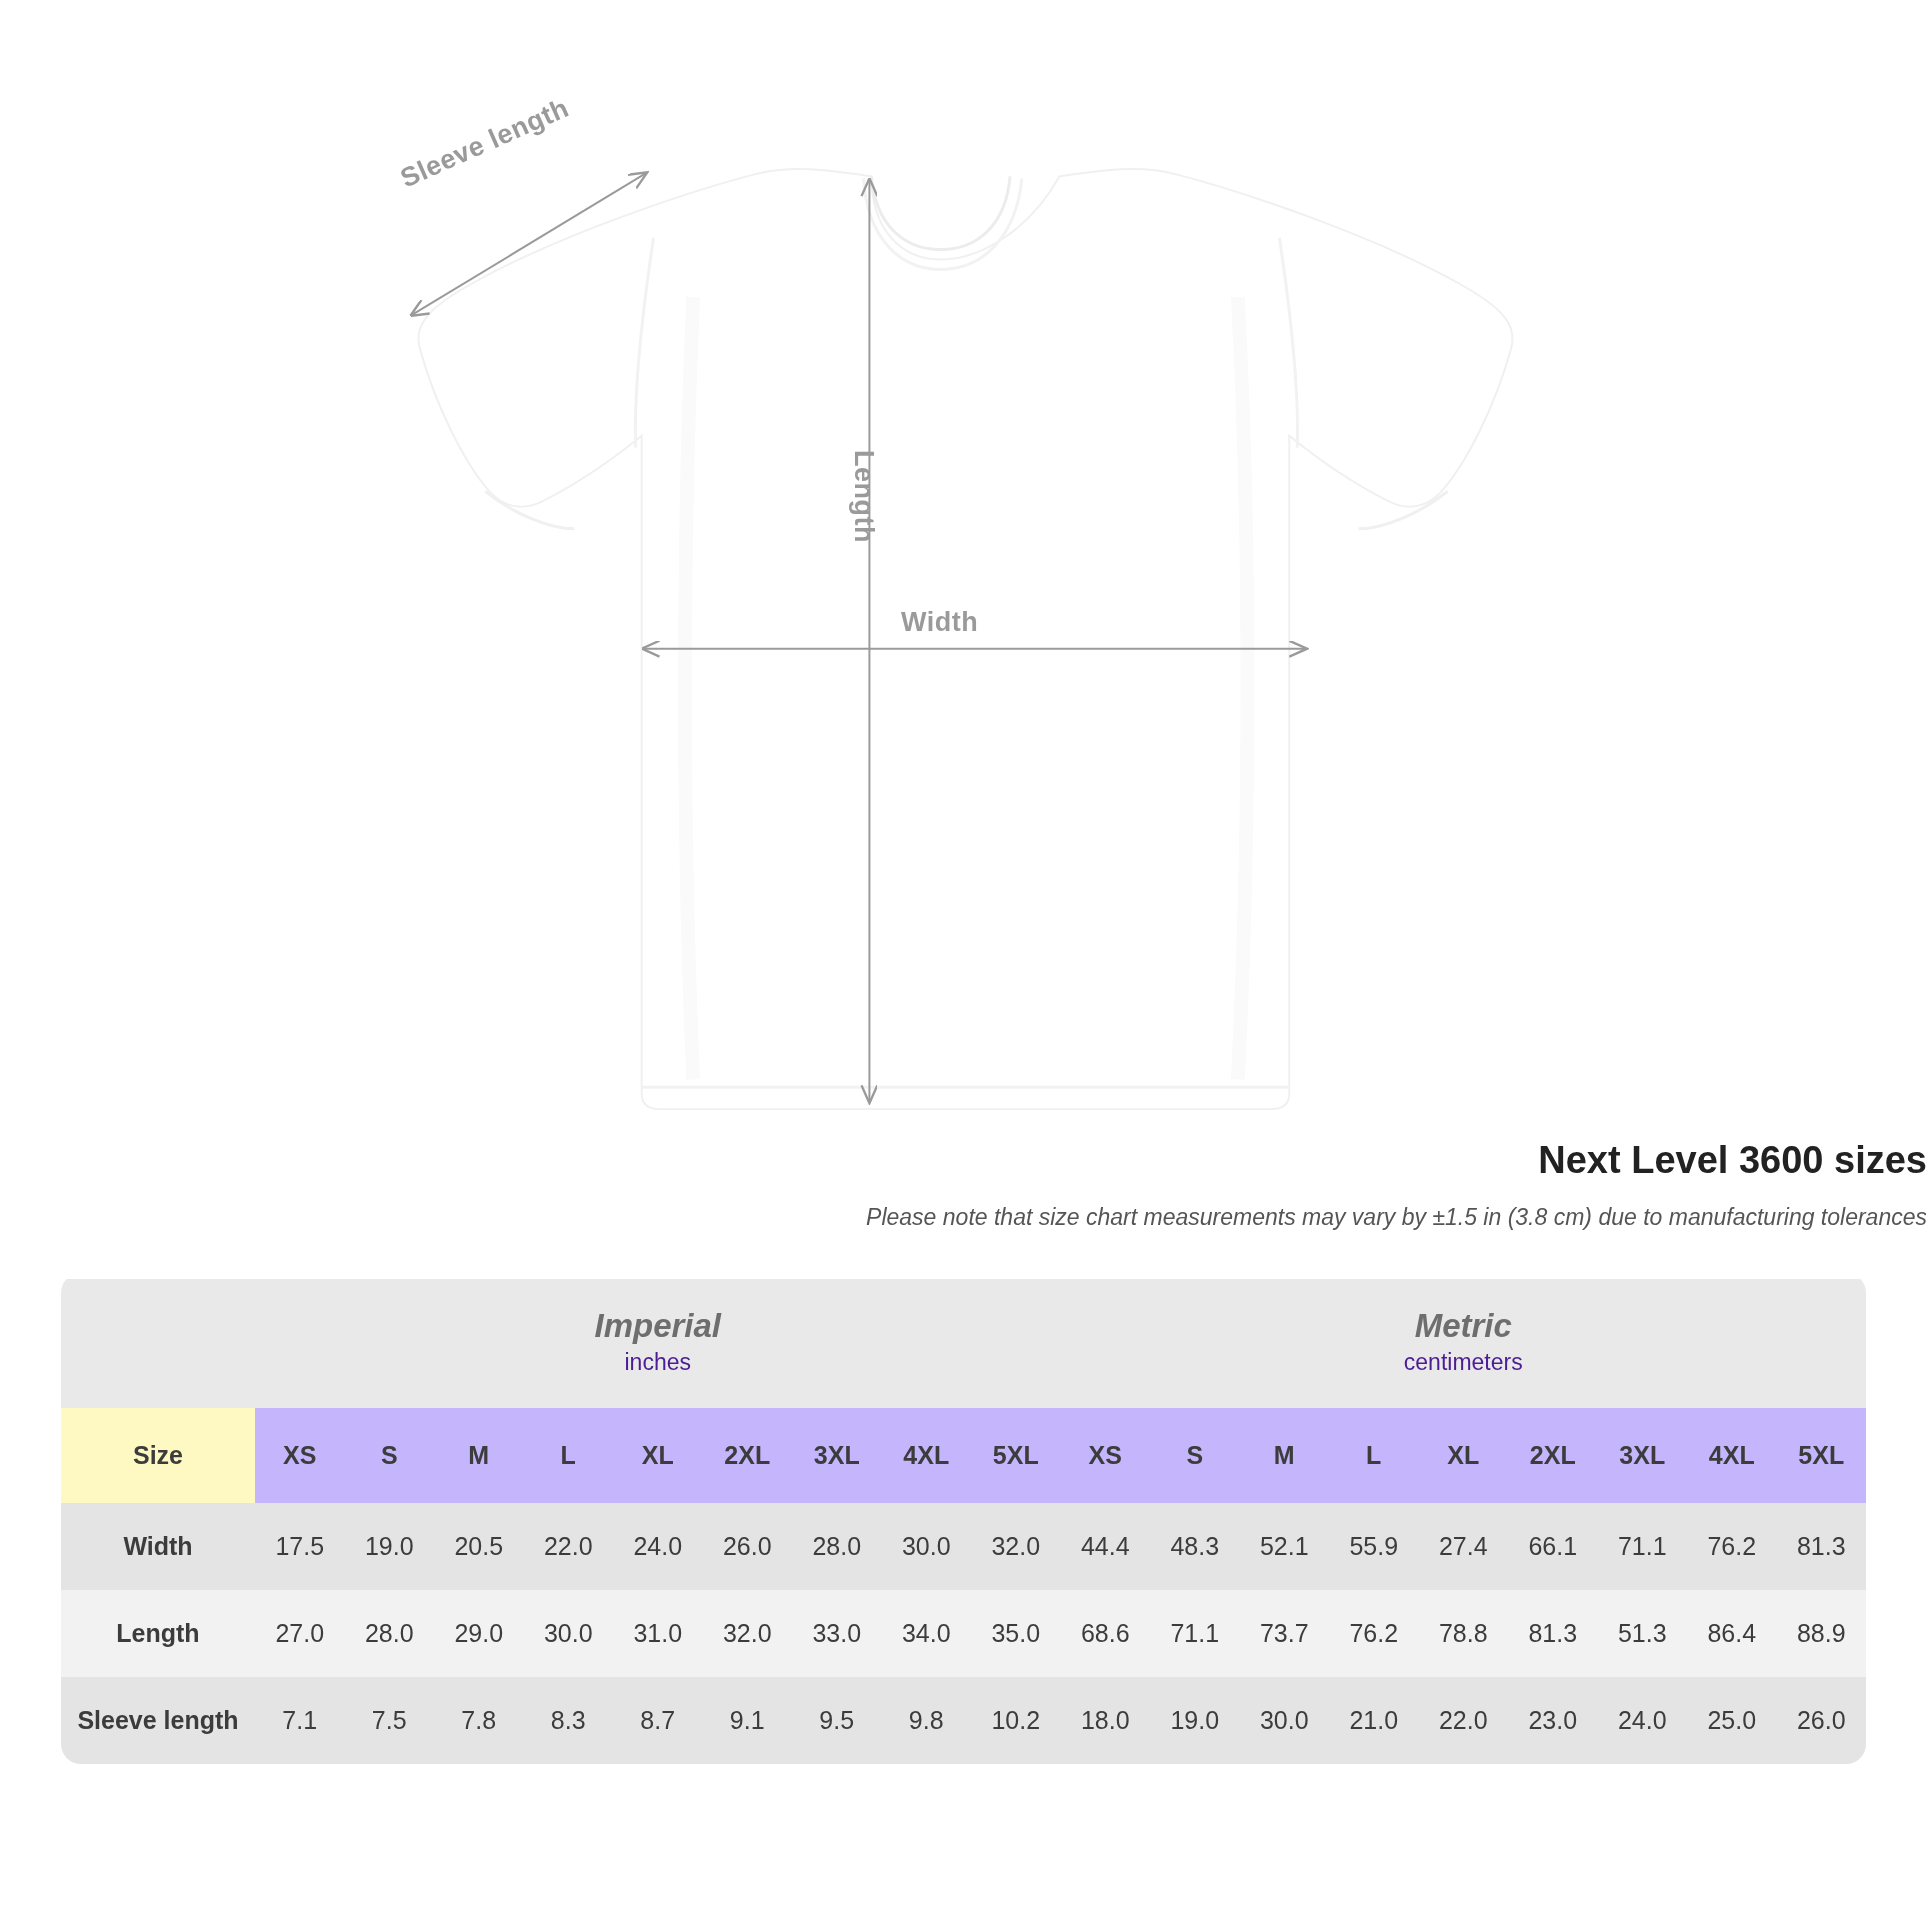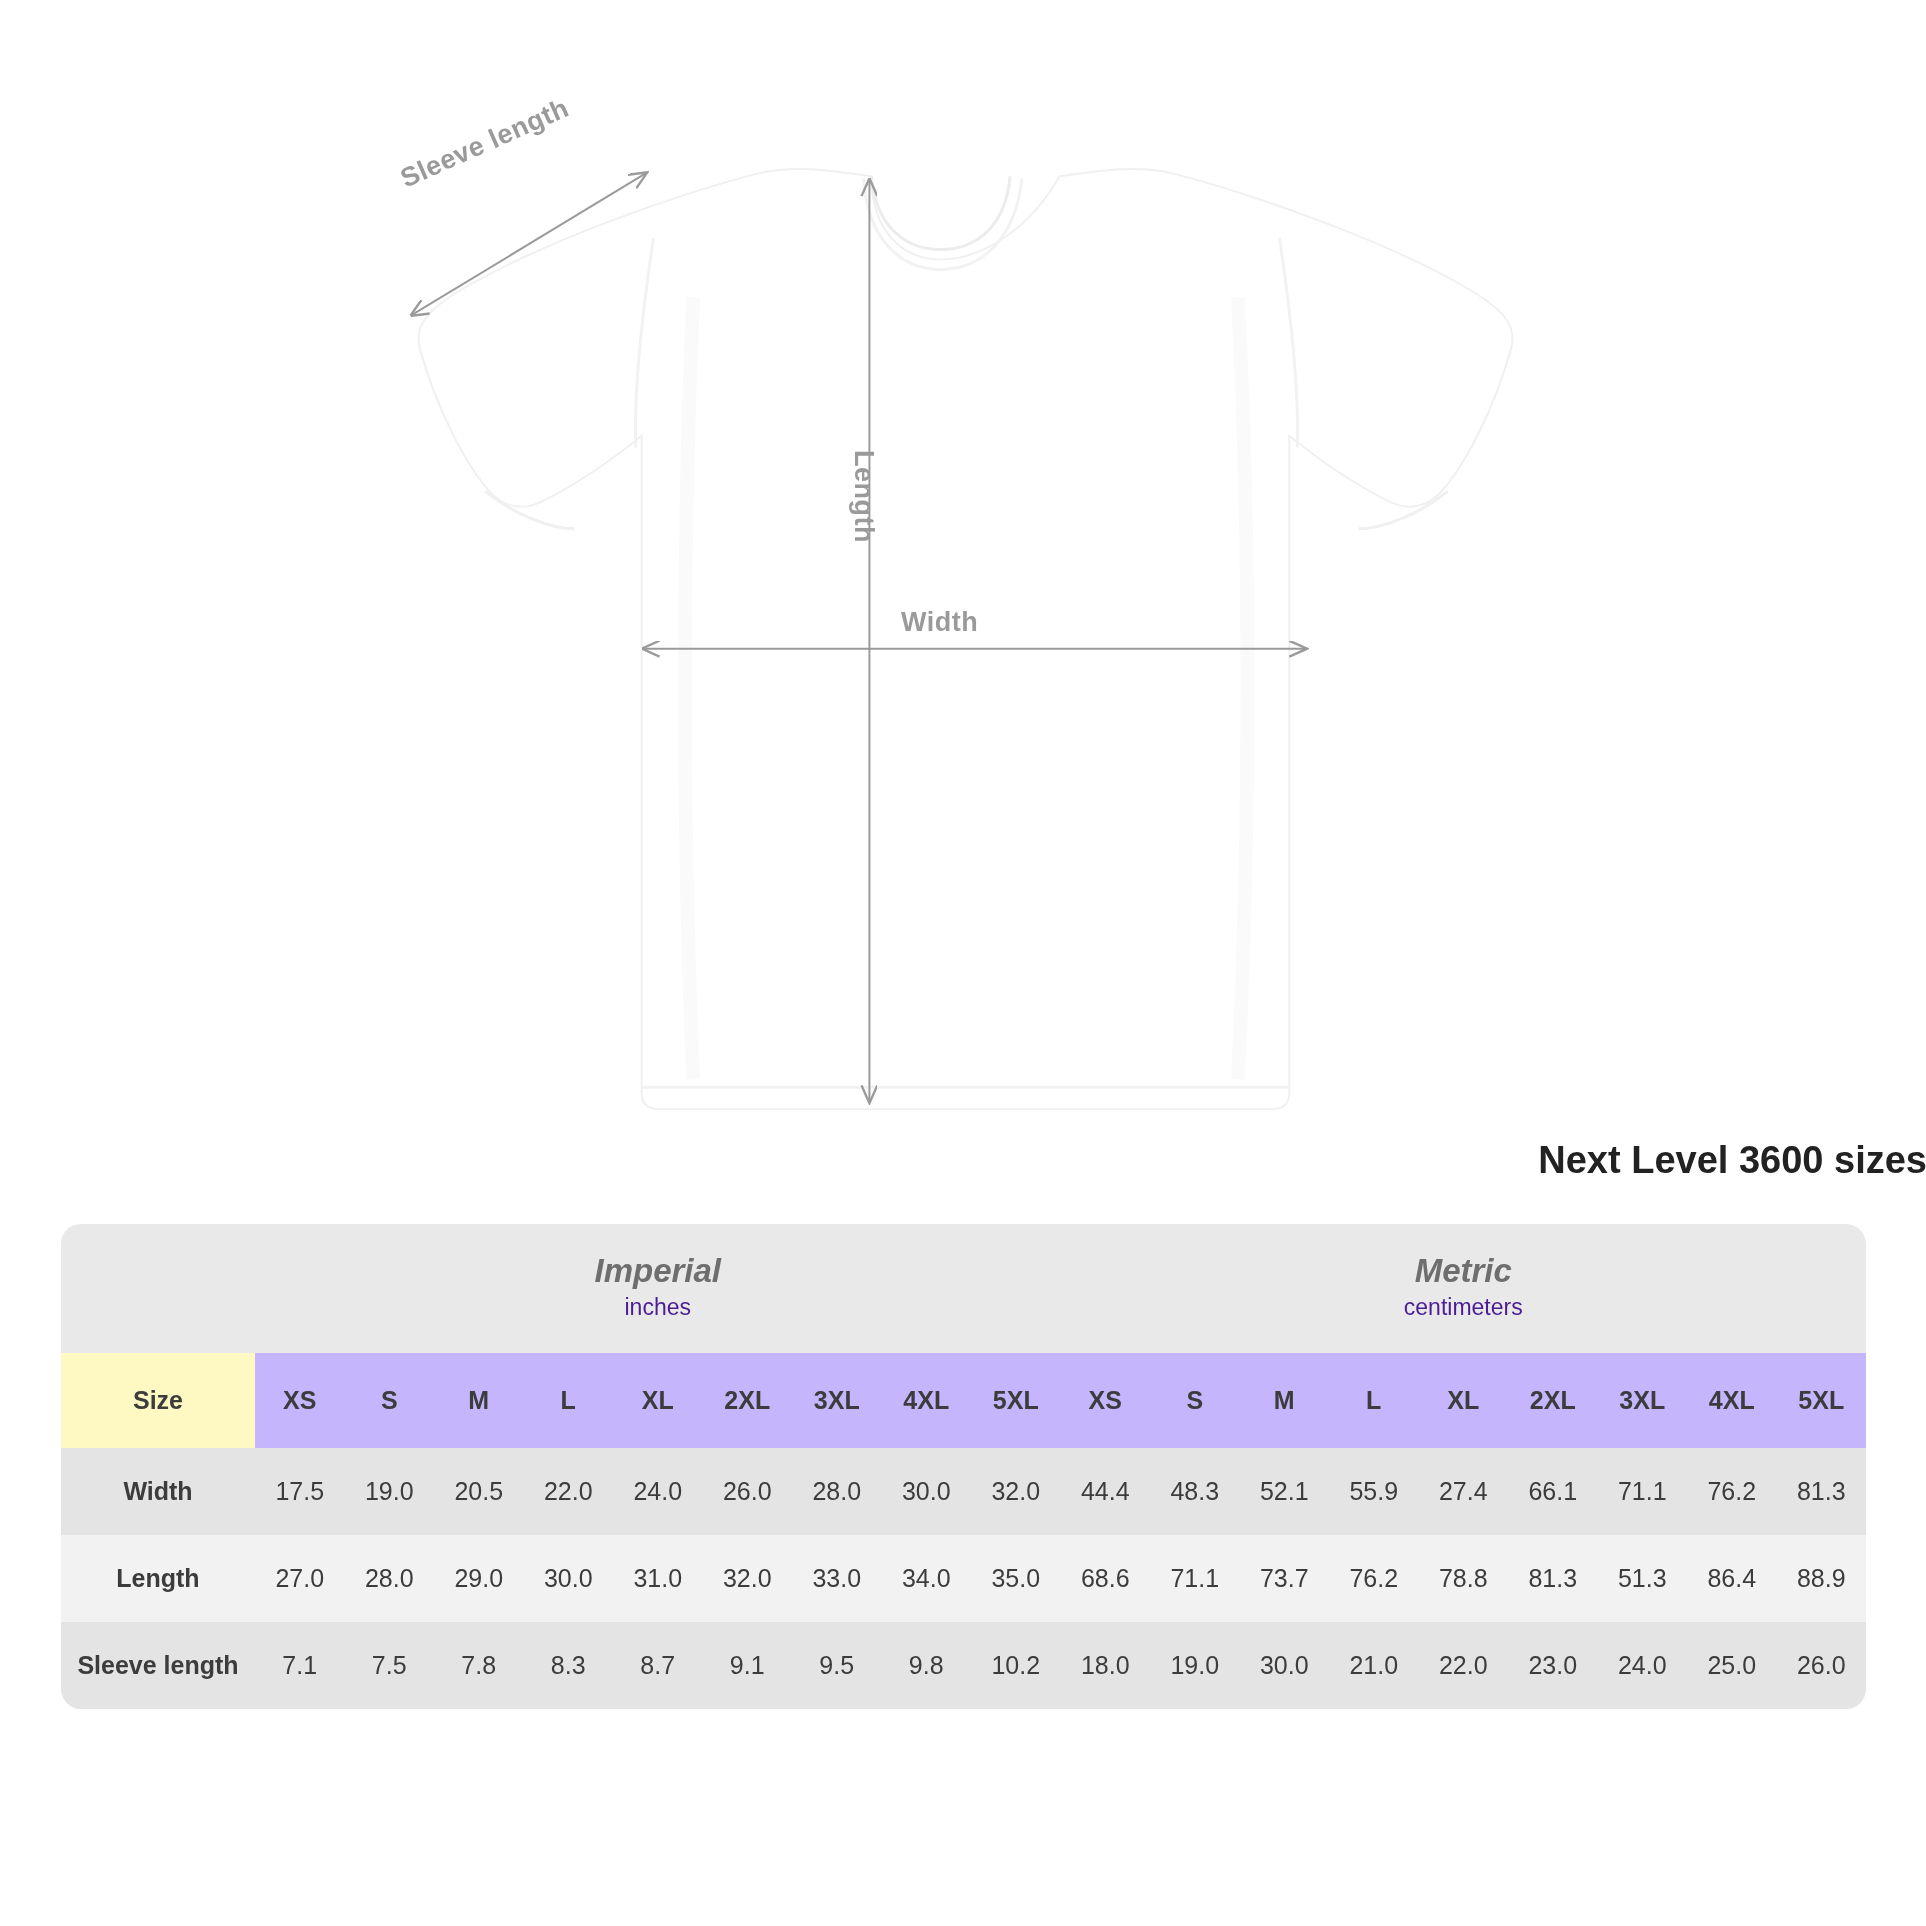--- a/index.html
+++ b/index.html
@@ -77,20 +77,21 @@
   
   .table-wrap {
     margin: 42px 61px 0 61px;
     border-radius: 20px;
     overflow: hidden;
   }
   table.size-table {
     border-collapse: collapse;
     width: 100%;
     table-layout: fixed;
+    margin-top: 6px;
   }
   table.size-table td, table.size-table th {
     text-align: center;
     font-size: 25px;
     color: #3c3c3c;
     padding: 0;
     height: 87px;
     border: none;
   }
   .sys-head {
@@ -190,20 +191,21 @@
       </g>
     </svg>
 
     <div class="dim-label" id="sleeve-label">Sleeve length</div>
     <div class="dim-label" id="length-label">Length</div>
     <div class="dim-label" id="width-label">Width</div>
   </div>
 
   <div class="title-block">
     <h1 class="chart-title">Next Level 3600 sizes</h1>
+    <p class="chart-note">Please note that size chart measurements may vary by ±1.5 in (3.8 cm) due to manufacturing tolerances</p>
   </div>
 
   <div class="table-wrap">
     <table class="size-table">
       <colgroup>
         <col class="col-label">
         <col span="9">
         <col span="9">
       </colgroup>
       <tbody>

